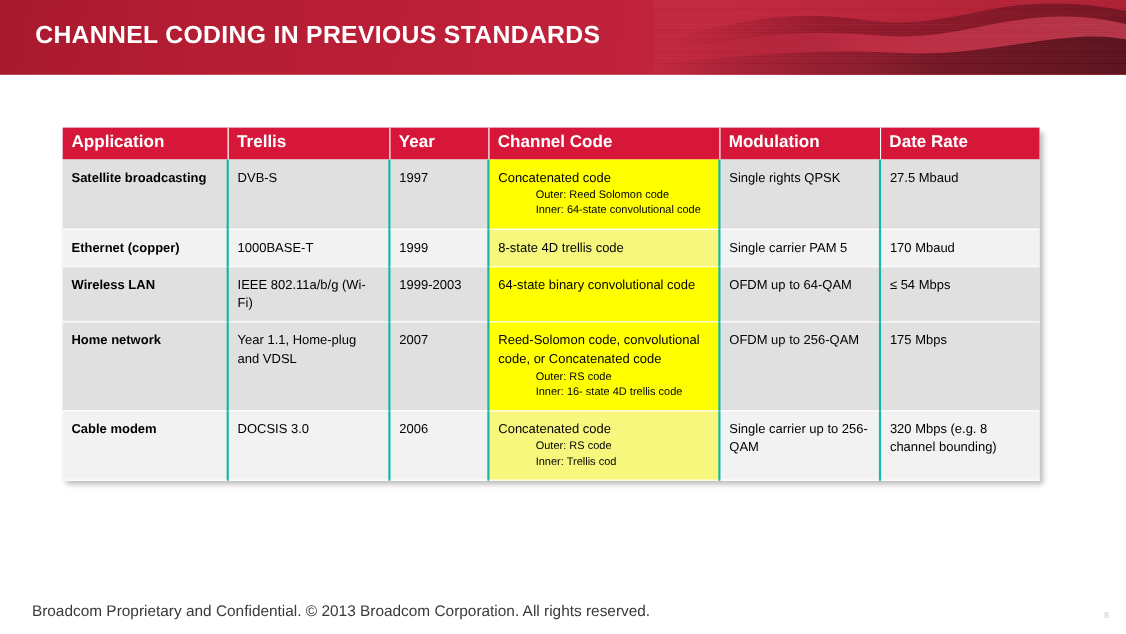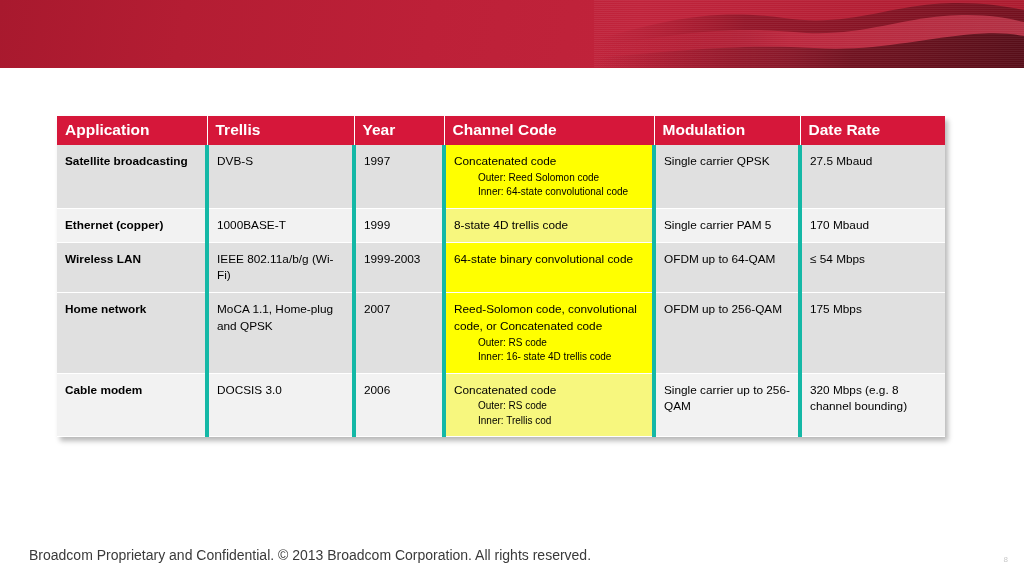--- a/index.html
+++ b/index.html
@@ -53,37 +53,37 @@
     text-align:left; padding:5px 8px 6px 8px;
     border-right:1px solid #ffffff; vertical-align:middle;
     height:22px;
   }
   thead th:last-child { border-right:none; }
 
   tbody td {
     font-size:11.8px; color:#000000;
     padding:8px 8px 8px 8px;
     vertical-align:top;
-    border-right:4px solid #14b8a6;
+    border-right:2px solid #14b8a6;
     border-bottom:1px solid #ffffff;
     line-height:1.42;
   }
   tbody td:last-child { border-right:none; }
 
   tbody tr.odd  td { background:#e0e0e0; }
   tbody tr.even td { background:#f2f2f2; }
 
   td.app { font-weight:bold; }
 
   tbody tr.odd  td.code { background:#ffff00; }
   tbody tr.even td.code { background:#f7f77e; }
 
   .sub {
     font-size:10px;
-    margin-left:24px;
+    margin-left:34px;
     line-height:1.45;
   }
   .sub-first { margin-top:1px; }
 
   
   .footer {
     position:absolute; left:29px; bottom:13px;
     font-size:14px; color:#3a3a3a;
   }
   .page-num {
@@ -116,20 +116,21 @@
       <pattern id="hatch" width="2" height="2" patternUnits="userSpaceOnUse">
         <rect width="2" height="1" fill="#ffffff" opacity="0.06"></rect>
       </pattern>
     </defs>
     <path d="M0,40 C70,20 120,8 190,18 C250,27 290,8 340,4 C380,1 410,6 430,10 L430,68 L0,68 Z" fill="url(#wg1)"></path>
     <path d="M0,48 C80,34 130,26 200,32 C260,38 300,20 350,16 C390,13 412,18 430,22 L430,68 L0,68 Z" fill="url(#wg2)"></path>
     <path d="M0,58 C90,50 150,44 220,48 C280,52 330,38 380,34 C405,32 420,34 430,36 L430,68 L0,68 Z" fill="url(#wg3)"></path>
     <rect x="0" y="0" width="430" height="68" fill="url(#hatch)"></rect>
   </svg>
 
+  <div class="header-title">CHANNEL CODING IN PREVIOUS STANDARDS</div>
 
 </div>
 
 <div class="table-wrap">
   <table>
     <colgroup>
       <col class="c-app">
         <col class="c-std">
         <col class="c-year">
       <col class="c-code">
@@ -149,21 +150,21 @@
     <tbody id="table-body">
         <tr class="odd">
           <td class="app">Satellite broadcasting</td>
           <td>DVB-S</td>
           <td>1997</td>
           <td class="code">
             <div>Concatenated code</div>
             <div class="sub sub-first">Outer: Reed Solomon code</div>
             <div class="sub">Inner: 64-state convolutional code</div>
           </td>
-          <td>Single carrier QPSK</td>
+          <td>Single rights QPSK</td>
           <td>27.5 Mbaud</td>
         </tr>
         <tr class="even">
           <td class="app">Ethernet (copper)</td>
           <td>1000BASE-T</td>
           <td>1999</td>
           <td class="code">
             <div>8-state 4D trellis code</div>
           </td>
           <td>Single carrier PAM 5</td>
@@ -174,21 +175,21 @@
           <td>IEEE 802.11a/b/g (Wi-Fi)</td>
           <td>1999-2003</td>
           <td class="code">
             <div>64-state binary convolutional code</div>
           </td>
           <td>OFDM up to 64-QAM</td>
           <td>≤ 54 Mbps</td>
         </tr>
         <tr class="odd">
           <td class="app">Home network</td>
-          <td>MoCA 1.1, Home-plug and QPSK</td>
+          <td>Year 1.1, Home-plug and VDSL</td>
           <td>2007</td>
           <td class="code">
             <div>Reed-Solomon code, convolutional code, or Concatenated code</div>
             <div class="sub sub-first">Outer: RS code</div>
             <div class="sub">Inner: 16- state 4D trellis code</div>
           </td>
           <td>OFDM up to 256-QAM</td>
           <td>175 Mbps</td>
         </tr>
         <tr class="even">

